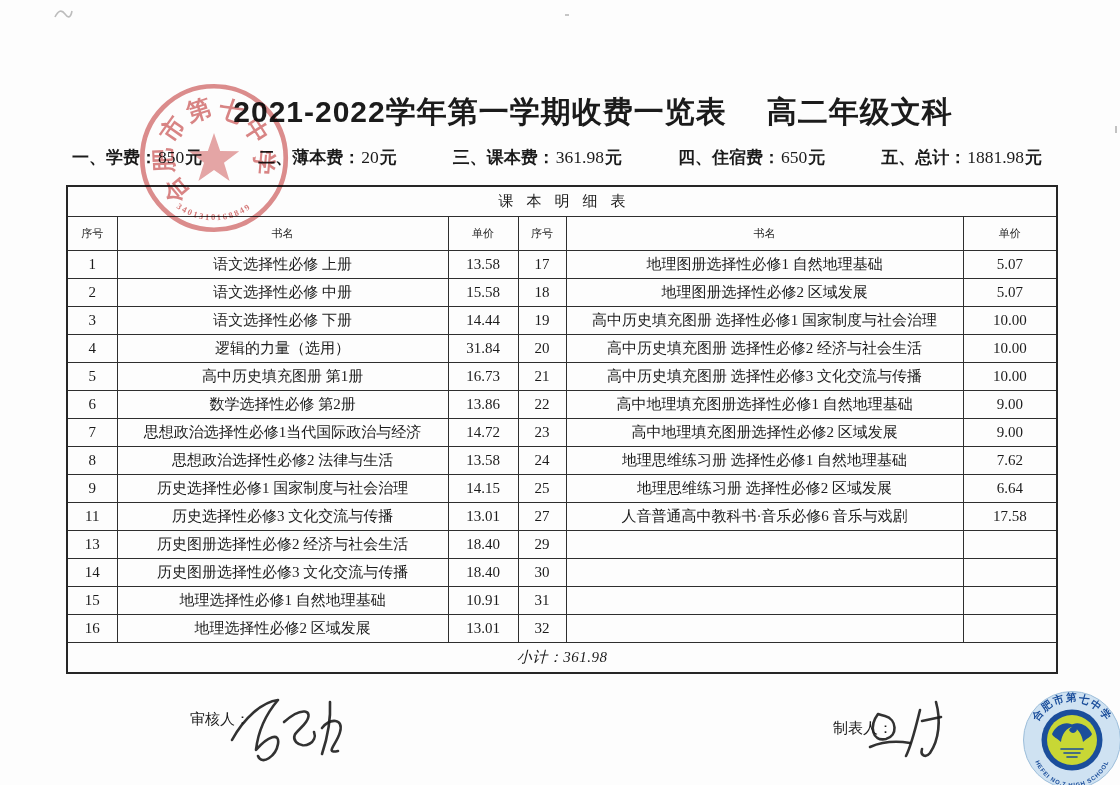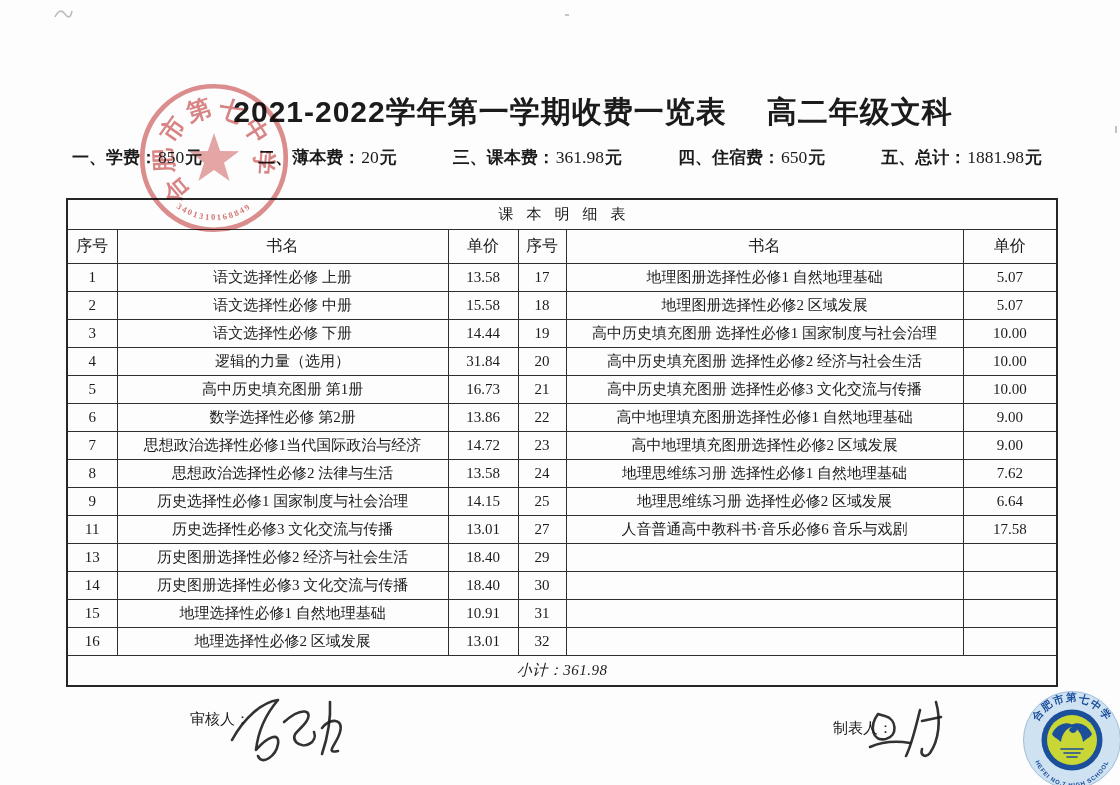--- a/index.html
+++ b/index.html
@@ -19,34 +19,34 @@
   
   .fee-line{
     position:absolute;top:146px;left:72px;right:78px;
     display:flex;justify-content:space-between;align-items:baseline;
     font-size:17px;white-space:nowrap;gap:45px;
   }
   .fee-item b{font-family:"Liberation Sans","DejaVu Sans",sans-serif;font-weight:bold;font-size:17px;}
   .fee-item .fee-val{font-family:"Liberation Serif","DejaVu Serif",serif;font-size:17.5px;padding:0 1px;}
   
   table.books{
-    position:absolute;left:66px;top:198px;width:990px;
+    position:absolute;left:66px;top:185px;width:990px;
     border-collapse:collapse;table-layout:fixed;
     border:2.5px solid #262626;
   }
   table.books td,table.books th{
     border:1.6px solid #2f2f2f;text-align:center;vertical-align:middle;
     padding:0 2px;overflow:hidden;white-space:nowrap;
     font-weight:normal;font-size:15px;color:#1b1b1b;
   }
   td.tbl-title{
     height:29px;font-family:"Liberation Sans","DejaVu Sans",sans-serif;
     font-weight:bold;font-size:19px;letter-spacing:13px;text-indent:13px;
   }
-  tr.hdr th{height:33px;font-size:16px;font-family:Liberation Serif, serif;}
+  tr.hdr th{height:33px;font-size:11px;font-family:Liberation Serif, serif;}
   tr.data-row td{height:27px;}
   td.c-num{font-size:15px;}
   td.subtotal{height:29px;font-size:16px;letter-spacing:.5px;font-style:italic;}
   
   .sig-label{position:absolute;font-size:15px;white-space:nowrap;}
   #reviewer-label{left:190px;top:710px;}
   #preparer-label{left:833px;top:719px;}
   .sig-svg{position:absolute;}
   #reviewer-sig{left:218px;top:688px;}
   #preparer-sig{left:864px;top:694px;}

